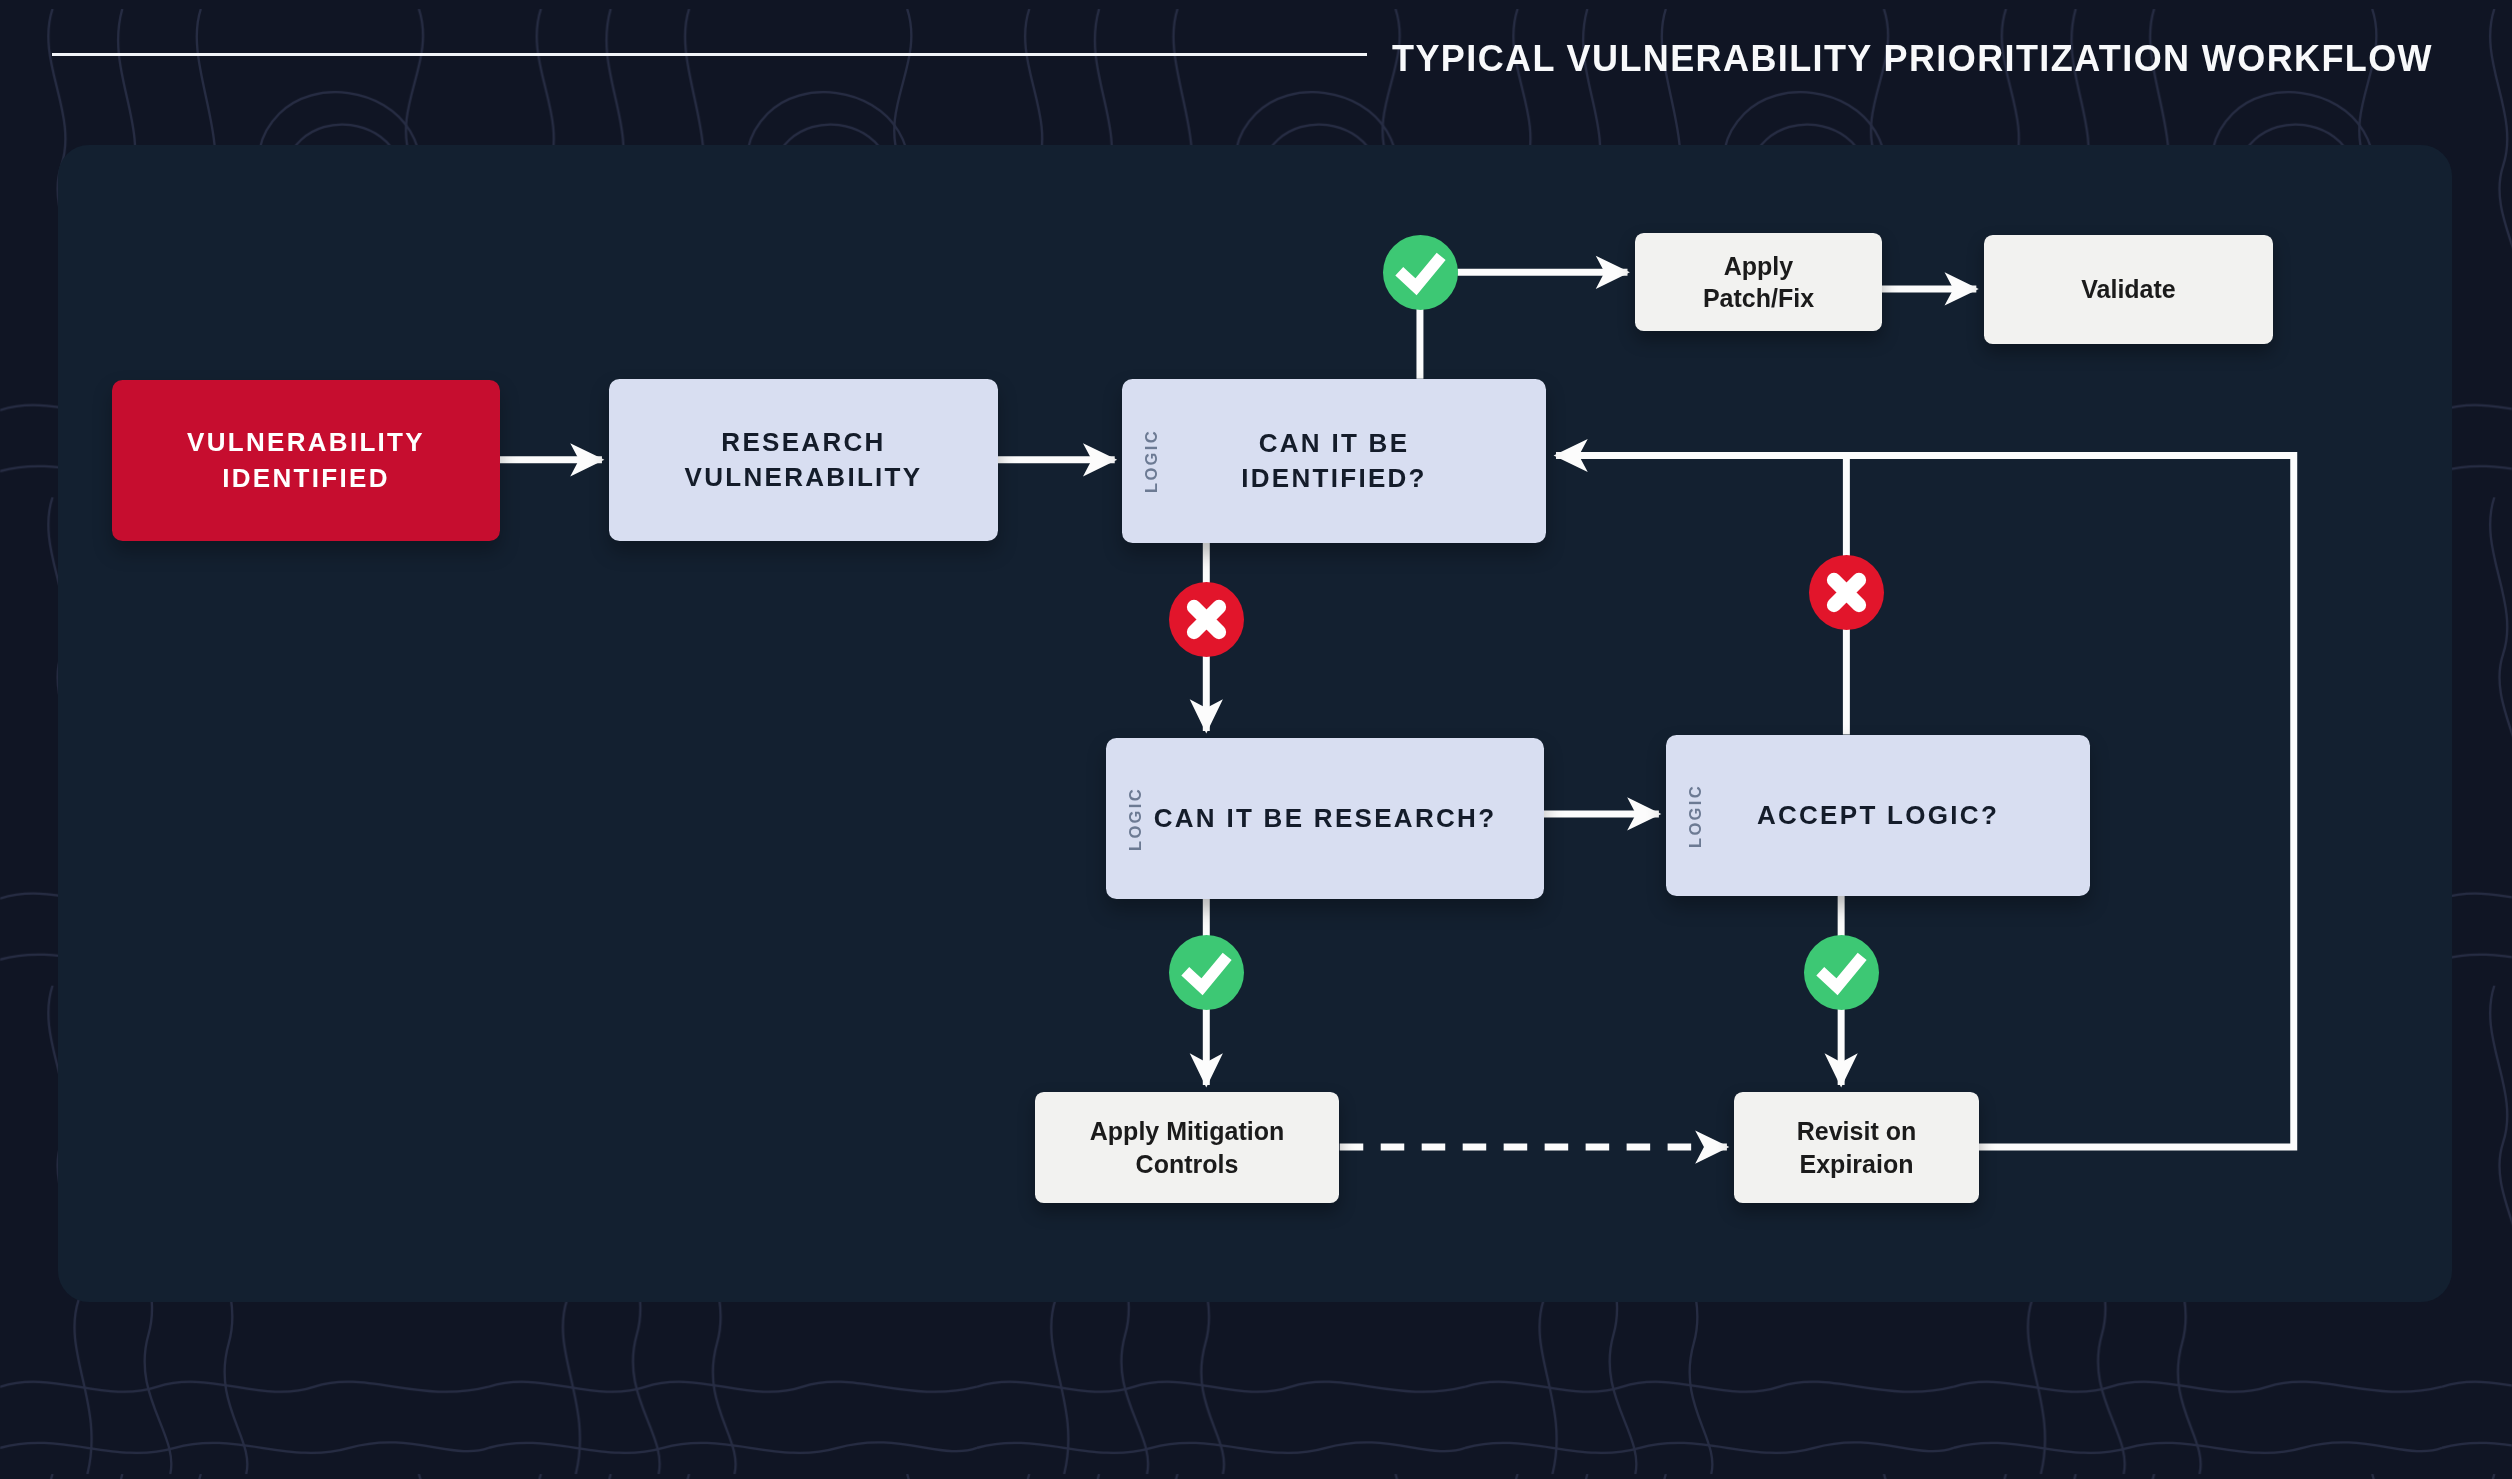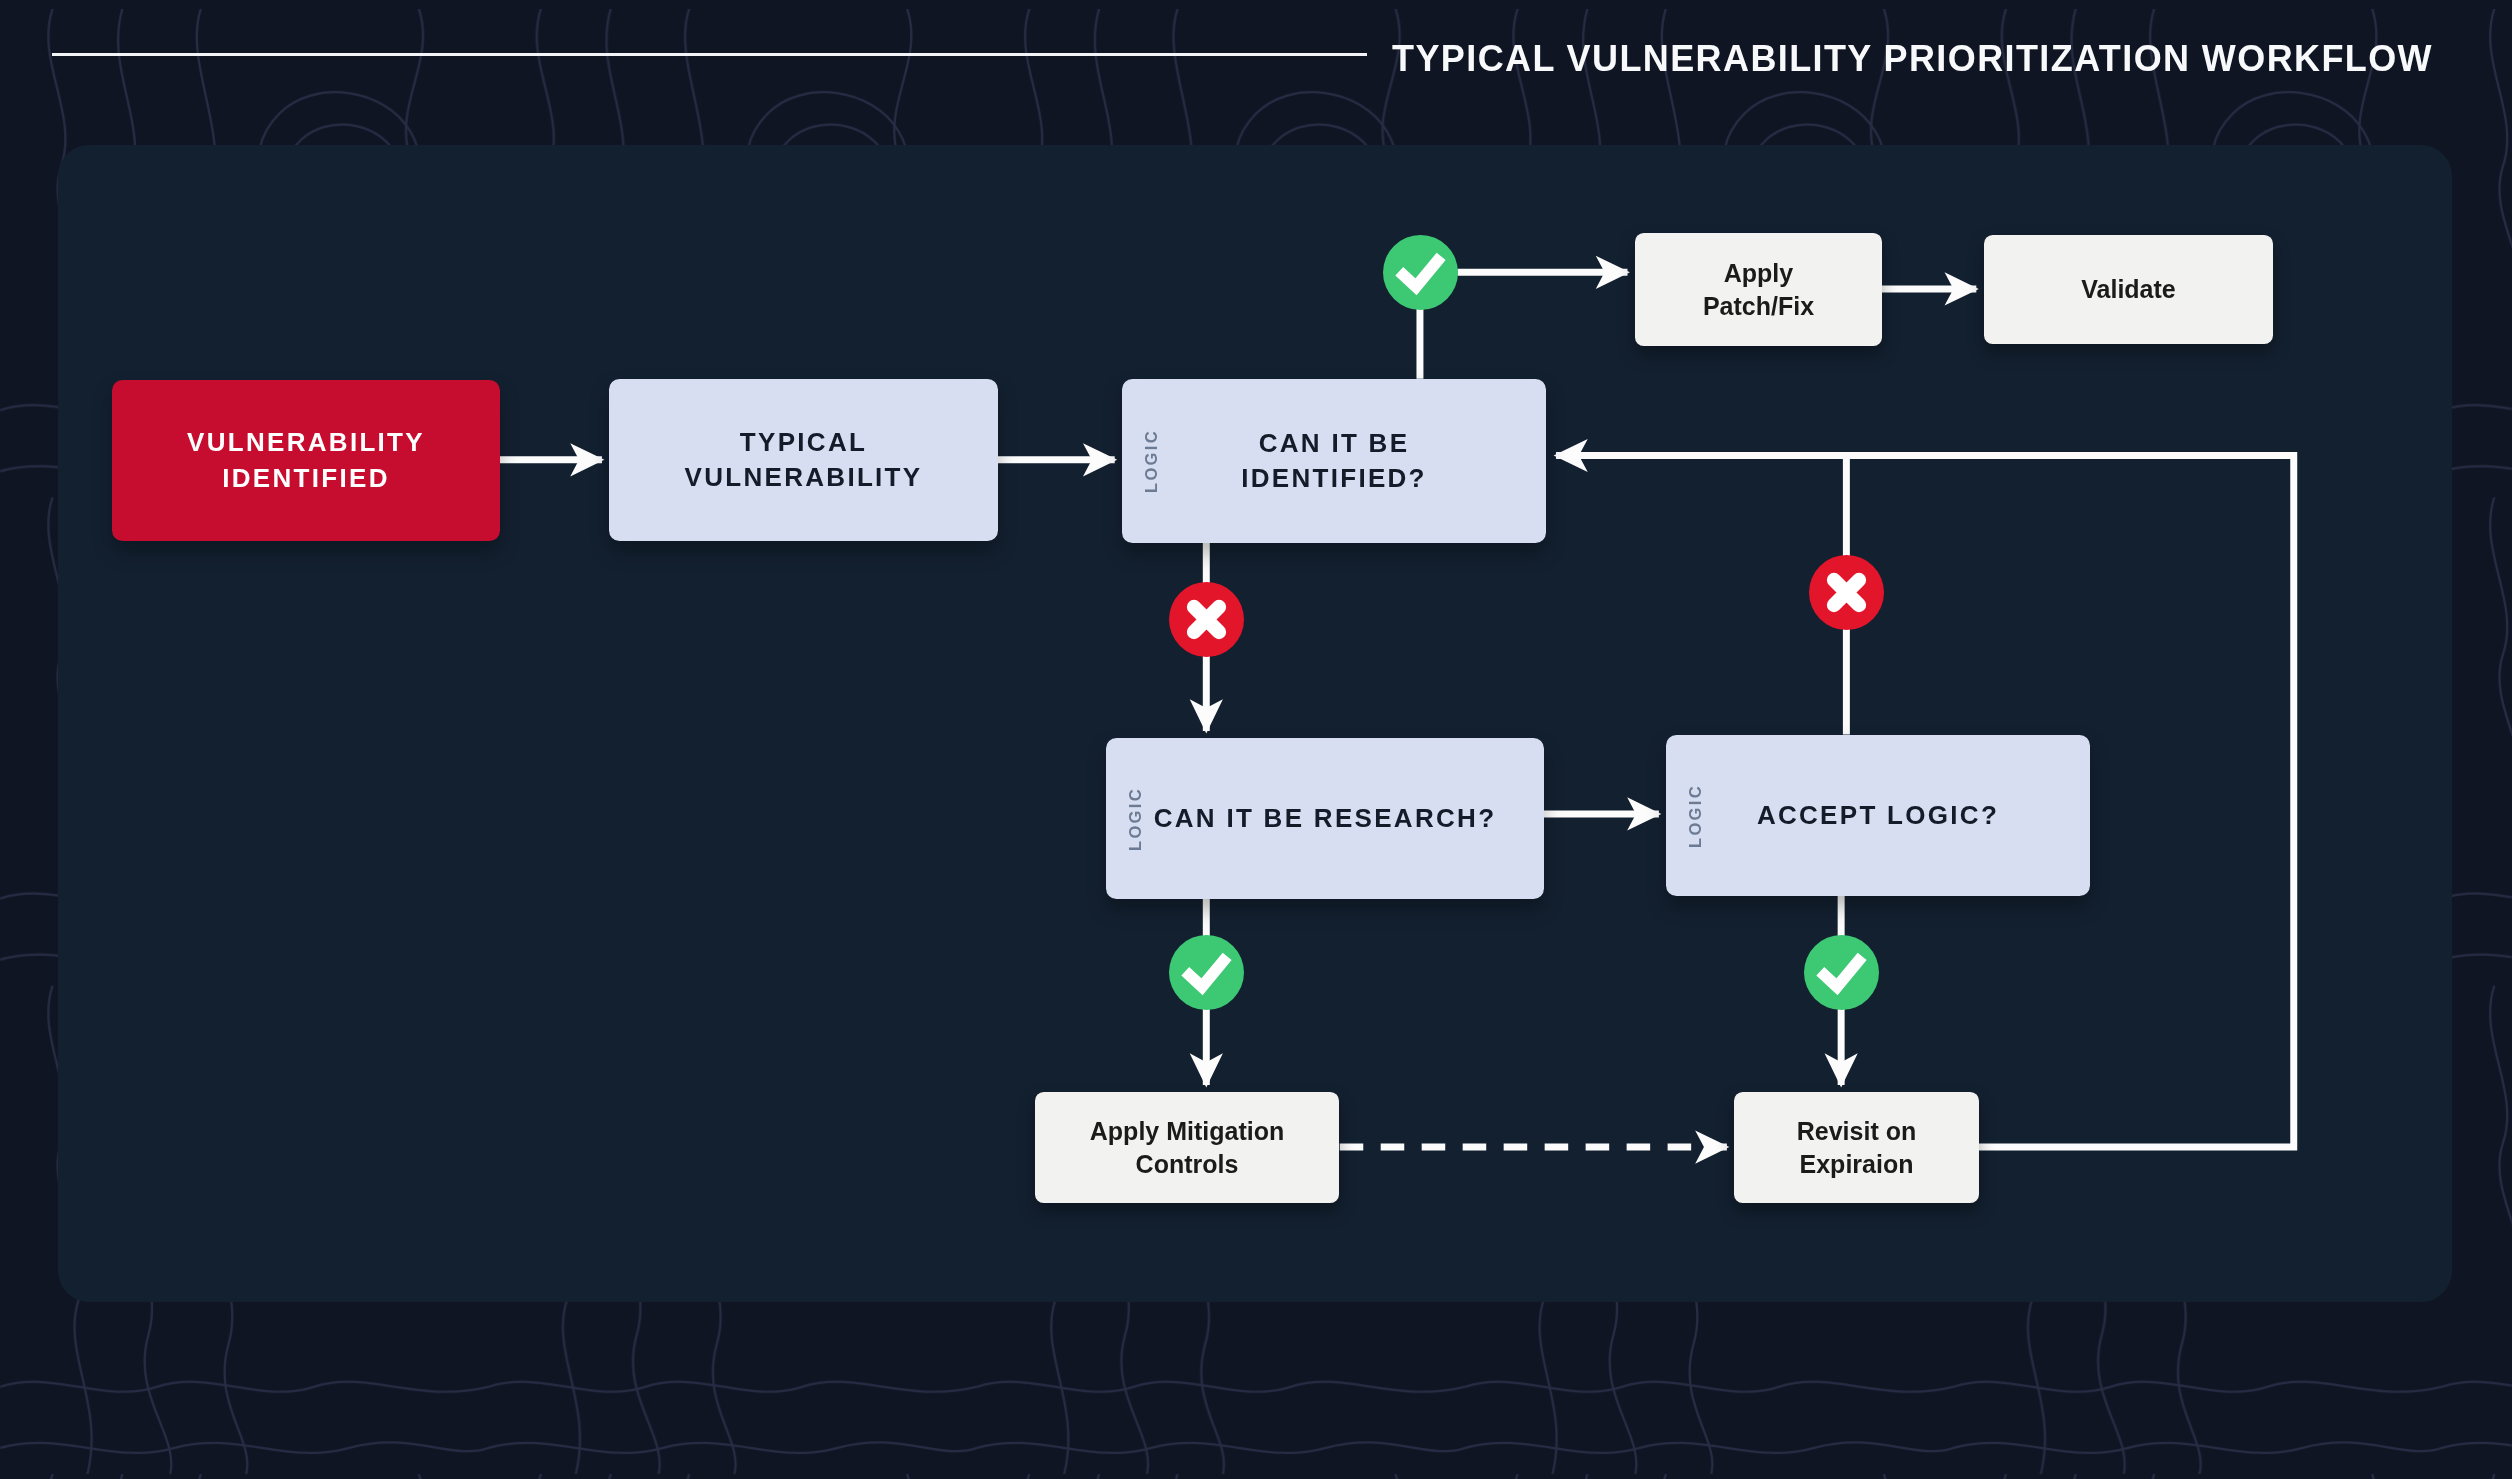--- a/index.html
+++ b/index.html
@@ -100,41 +100,41 @@
       <path d="M1536,1305 H1980" marker-end="url(#arw)" stroke-dasharray="27 20"></path>
     </g>
   </svg>
 
   <div class="node red-node caps" style="left:112px;top:371px;width:388px;height:161px">
     <span class="label">VULNERABILITY
 IDENTIFIED</span>
   </div>
 
   <div class="node logic-node caps" style="left:609px;top:370px;width:389px;height:162px">
-    <span class="label">TYPICAL
+    <span class="label">RESEARCH
 VULNERABILITY</span>
   </div>
 
   <div class="node logic-node caps" style="left:1122px;top:370px;width:424px;height:164px">
     <span class="logic-tag">LOGIC</span>
     <span class="label">CAN IT BE
 IDENTIFIED?</span>
   </div>
 
   <div class="node logic-node caps" style="left:1106px;top:729px;width:438px;height:161px">
     <span class="logic-tag">LOGIC</span>
     <span class="label">CAN IT BE RESEARCH?</span>
   </div>
 
   <div class="node logic-node caps" style="left:1666px;top:726px;width:424px;height:161px">
     <span class="logic-tag">LOGIC</span>
     <span class="label">ACCEPT LOGIC?</span>
   </div>
 
-  <div class="node action-node" style="left:1635px;top:224px;width:247px;height:113px">
+  <div class="node action-node" style="left:1635px;top:224px;width:247px;height:98px">
     <span class="label">Apply
 Patch/Fix</span>
   </div>
 
   <div class="node action-node" style="left:1984px;top:226px;width:289px;height:109px">
     <span class="label">Validate</span>
   </div>
 
   <div class="node action-node" style="left:1734px;top:1083px;width:245px;height:111px">
     <span class="label">Revisit on

